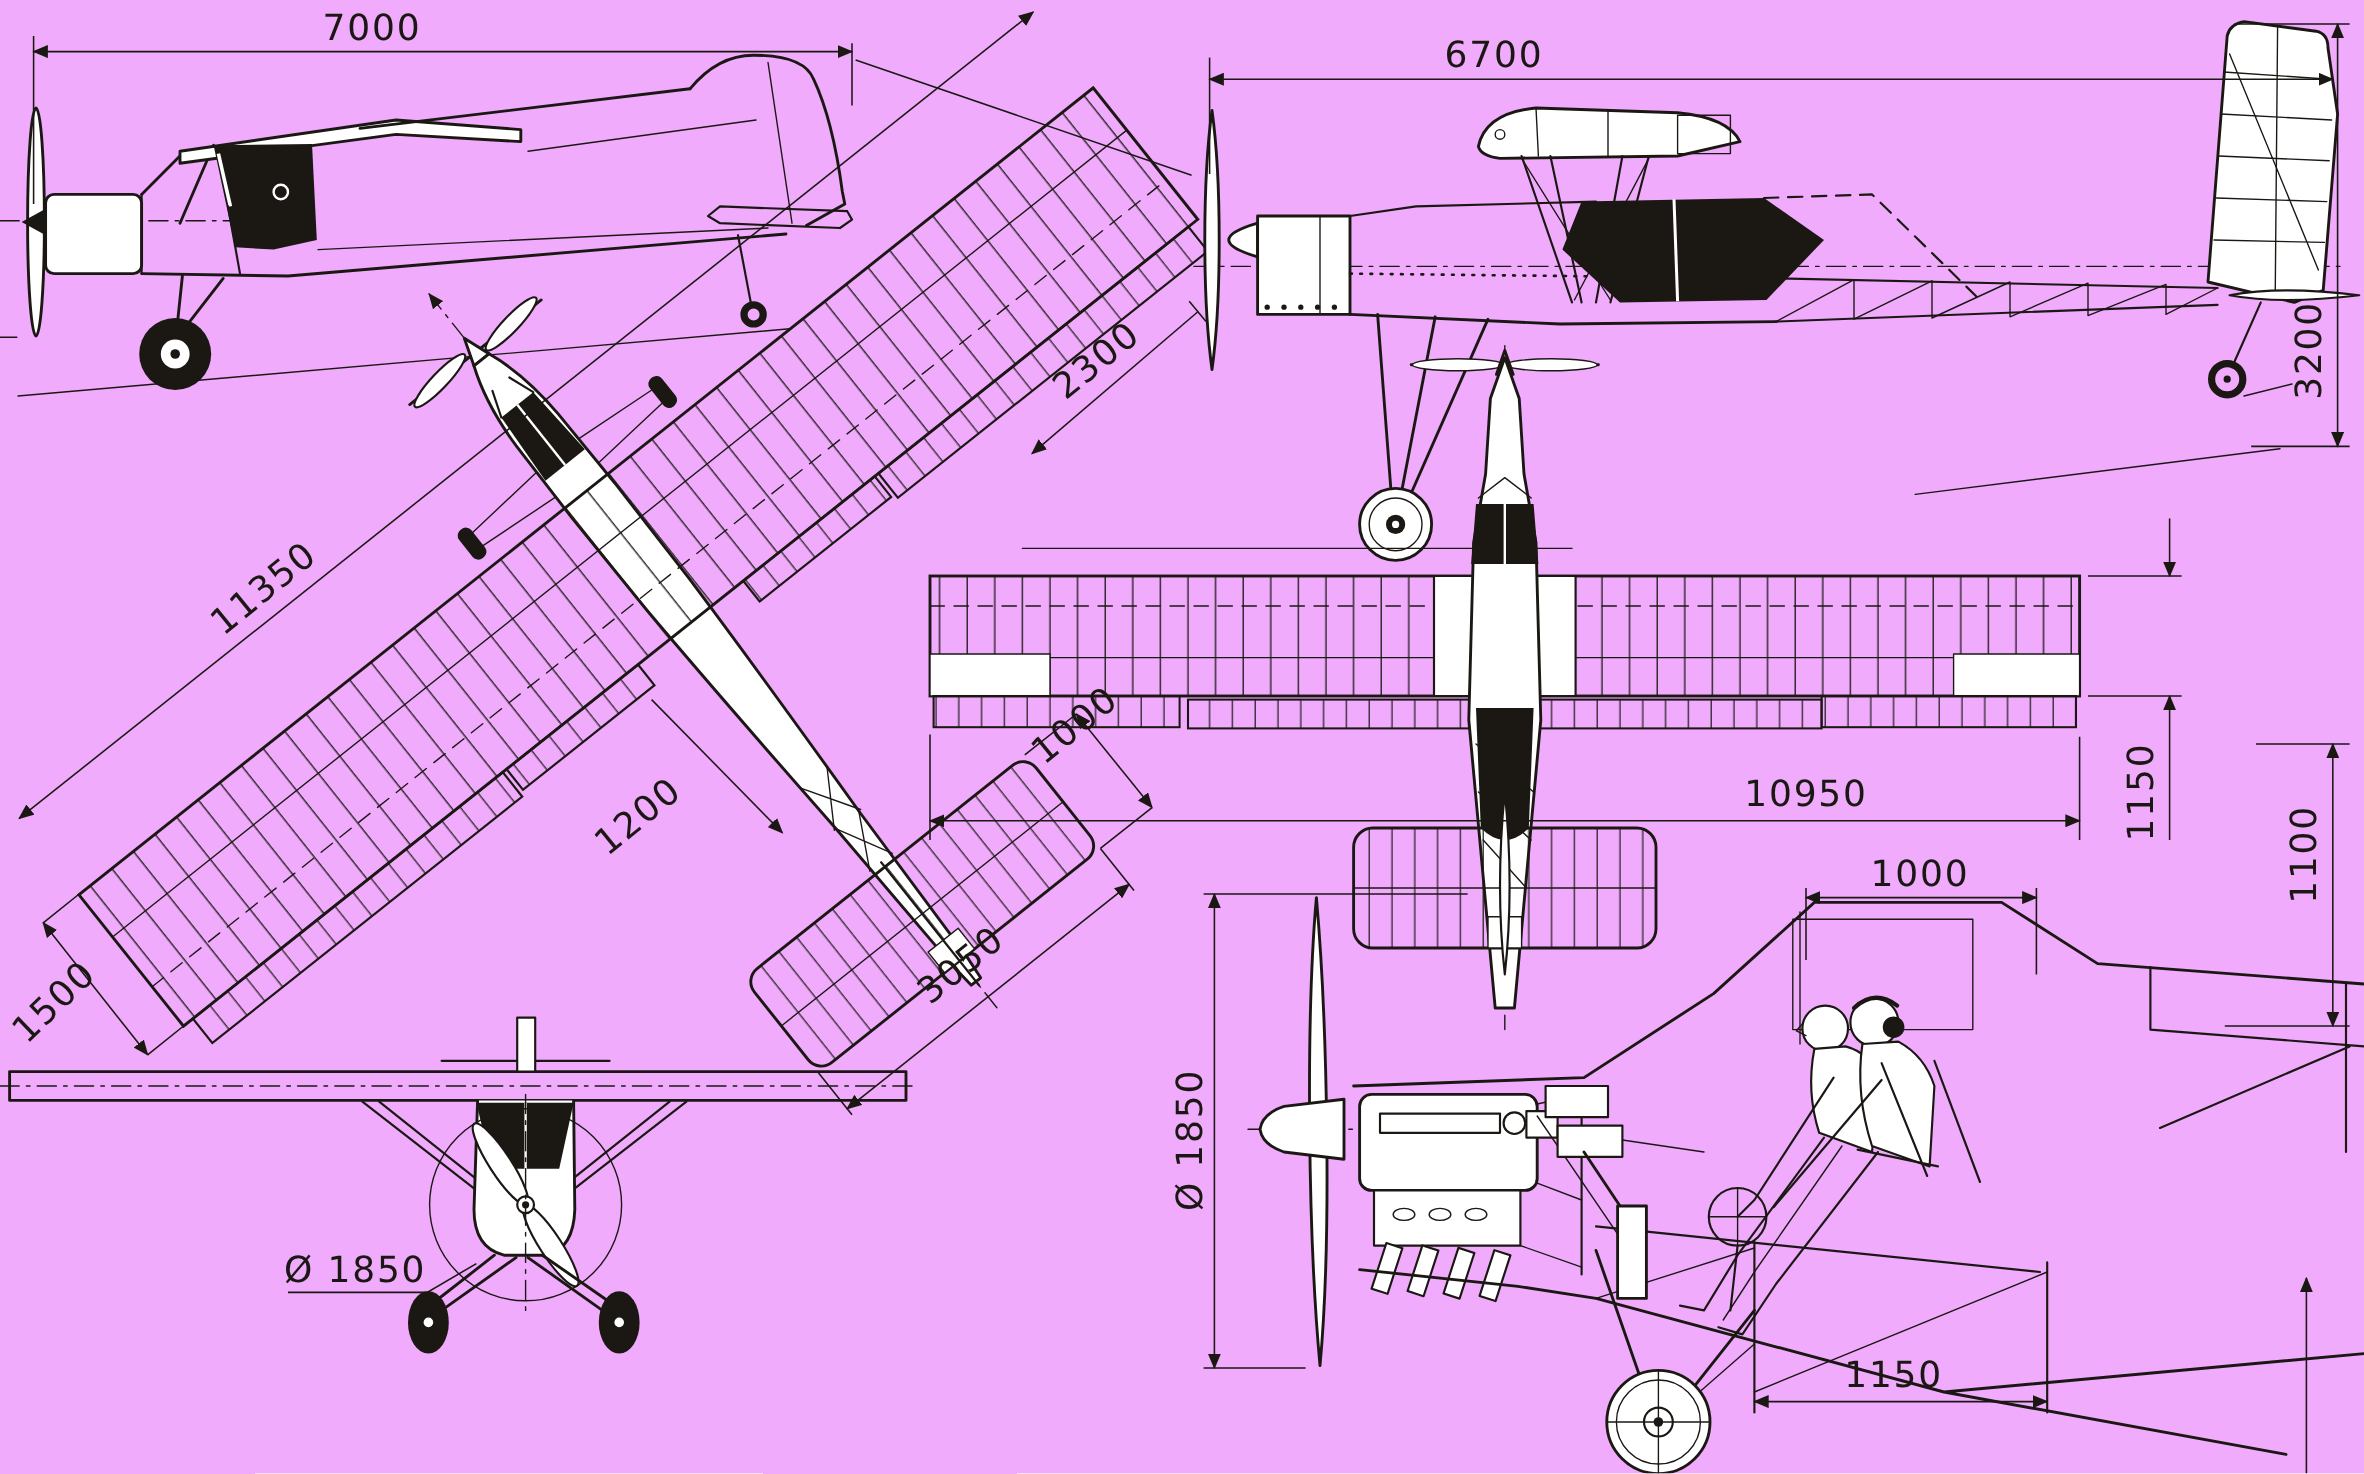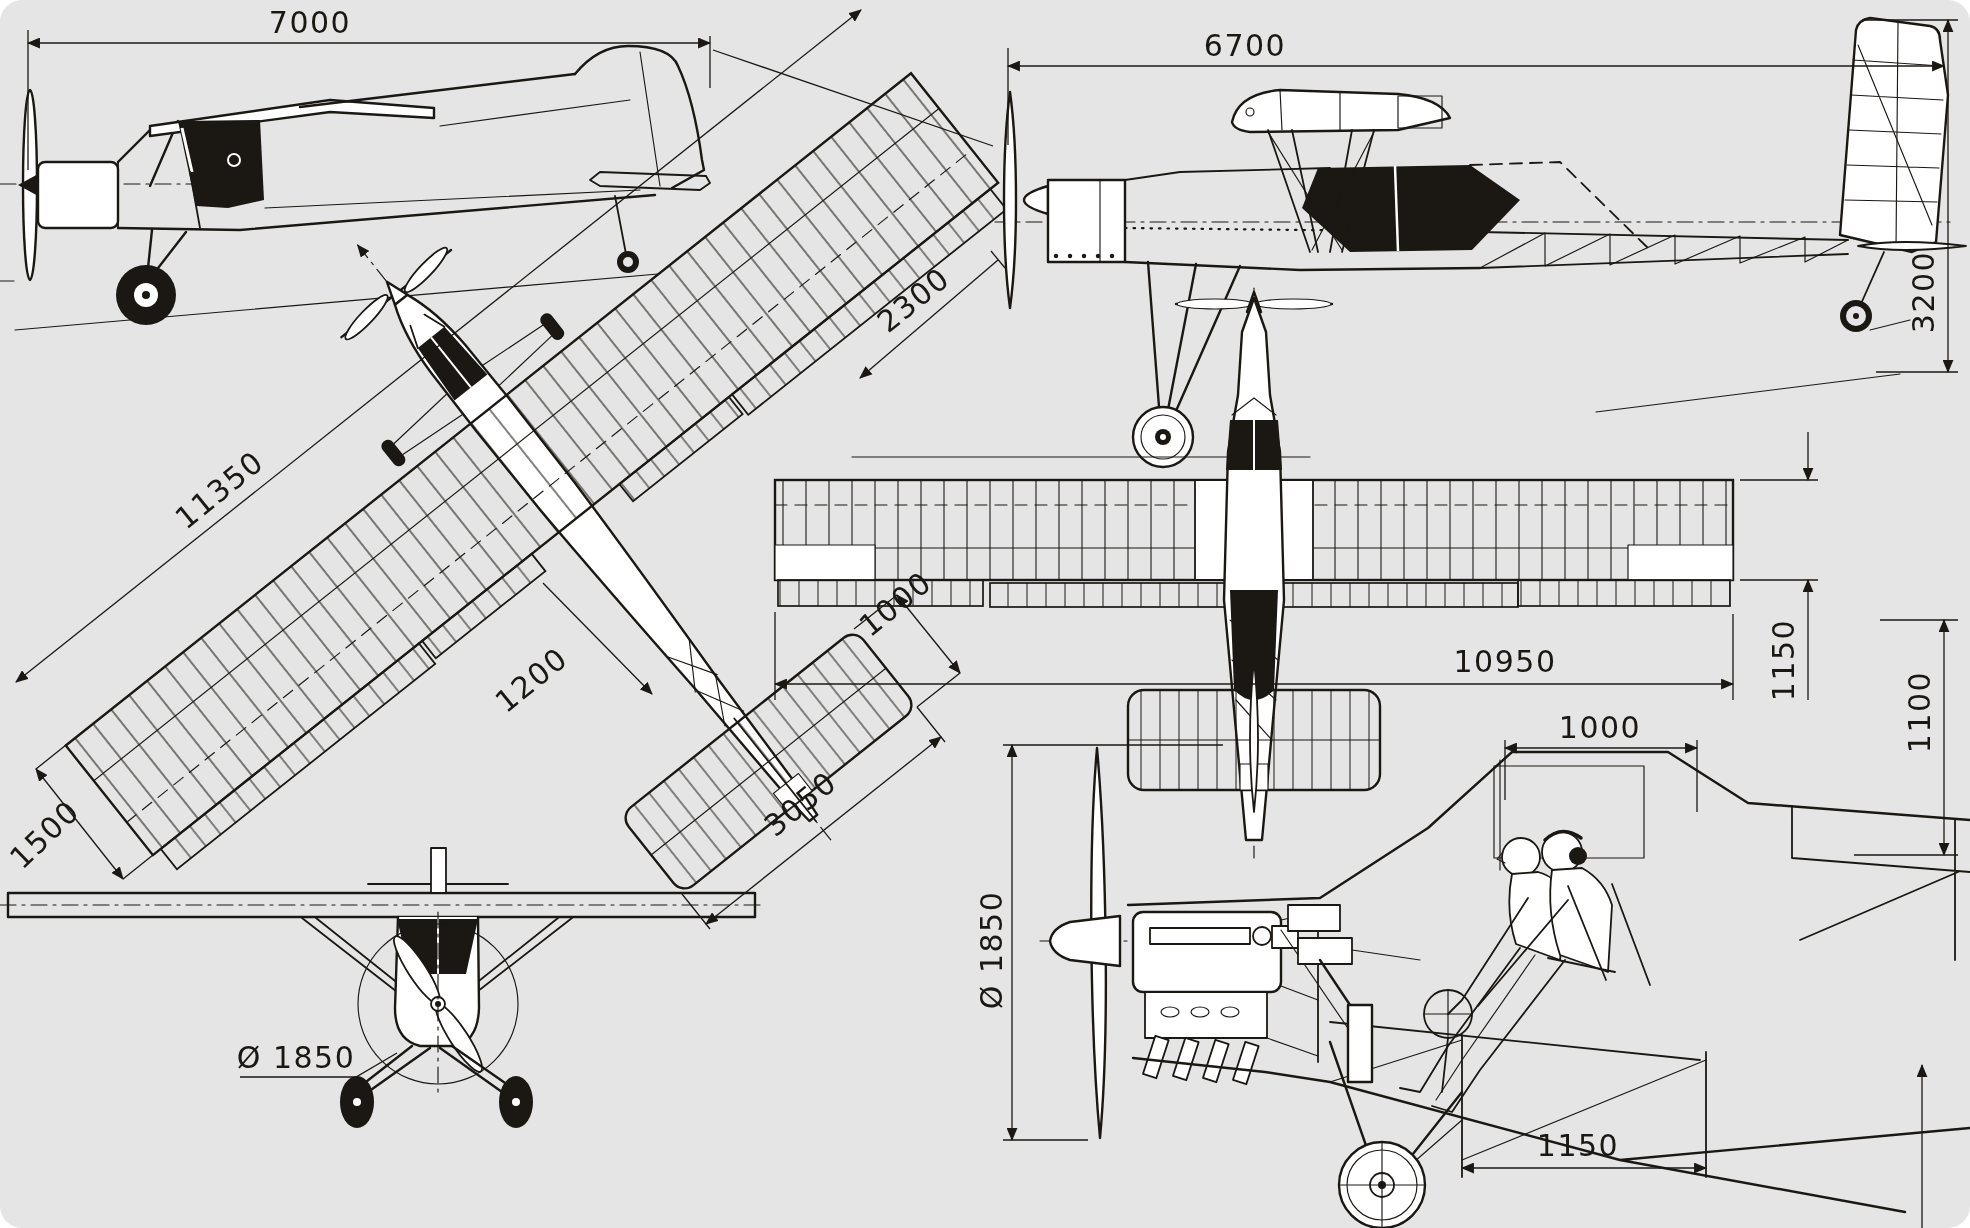--- a/index.html
+++ b/index.html
@@ -1,16 +1,16 @@
 <!DOCTYPE html>
 <html><head>
 <meta charset="utf-8">
 <style>
   html,body{margin:0;padding:0;background:#ffffff;}
-  .page{width:1970px;height:1228px;background:#e5e5e5;overflow:hidden;position:relative;border-radius:22px;}
+  .page{width:1970px;height:1228px;background:#f0abfc;overflow:hidden;position:relative;}
   svg{display:block;}
   .ln{stroke:#1b1814;fill:none;stroke-linecap:round;stroke-linejoin:round;}
   .w3{stroke-width:2.4;}
   .w2{stroke-width:1.8;}
   .w1{stroke-width:1.15;}
   .dim{stroke:#1b1814;fill:none;stroke-width:1.3;}
   .ink{fill:#1b1814;stroke:none;}
   .wt{fill:#ffffff;}
   .dimtxt{font-family:"DejaVu Sans",sans-serif;font-size:30px;fill:#1b1814;letter-spacing:1.5px;}
   .dd{stroke-dasharray:16 6 3 6;}

